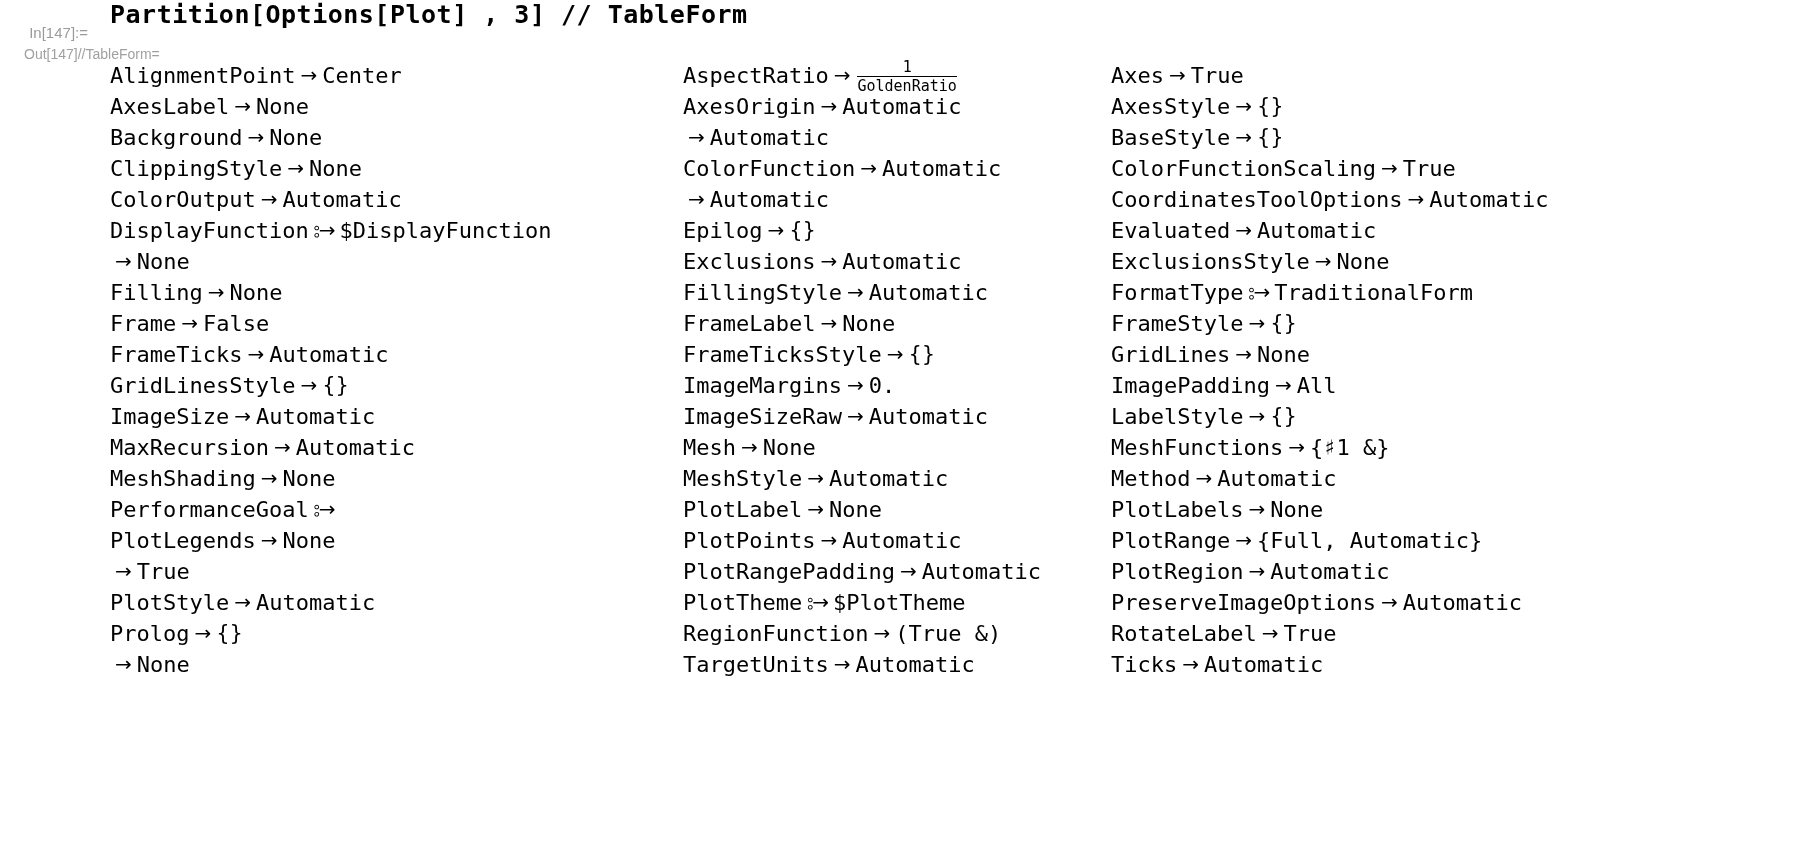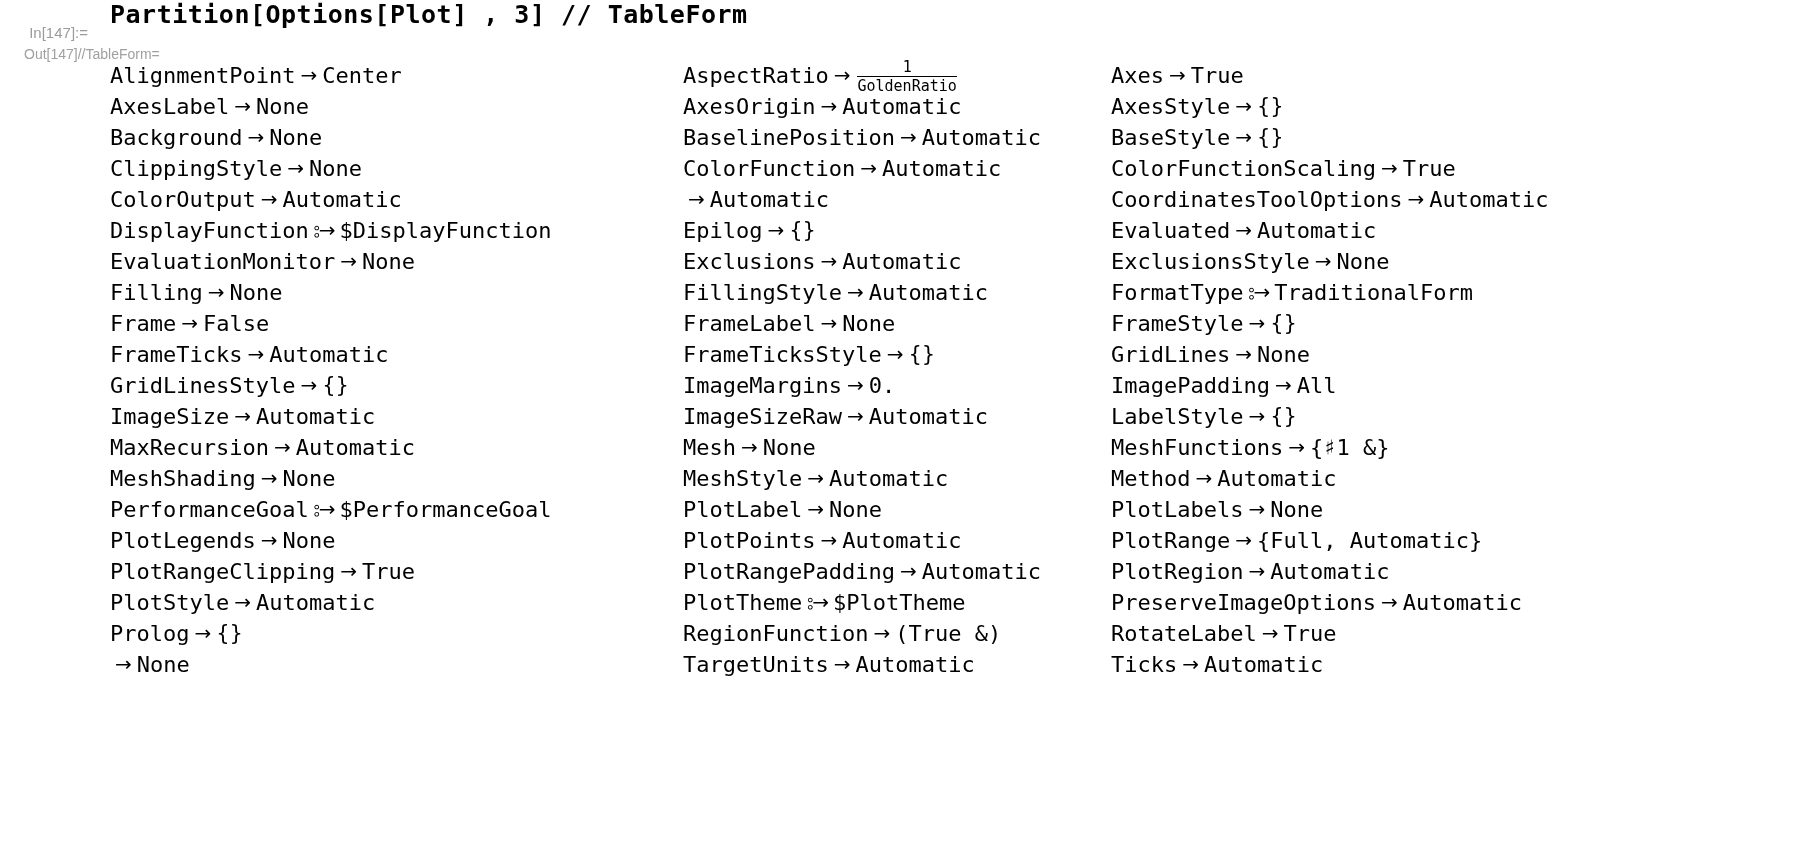--- a/index.html
+++ b/index.html
@@ -170,21 +170,20 @@
         <span class="opt">AxesStyle</span>
         <span class="arrow">→</span>
         <span class="opt brace">{}</span>
       </div>
       <div class="cell">
         <span class="opt">Background</span>
         <span class="arrow">→</span>
         <span class="opt">None</span>
       </div>
       <div class="cell">
-        <span class="opt">BaselinePosition</span>
         <span class="arrow">→</span>
         <span class="opt">Automatic</span>
       </div>
       <div class="cell">
         <span class="opt">BaseStyle</span>
         <span class="arrow">→</span>
         <span class="opt brace">{}</span>
       </div>
       <div class="cell">
         <span class="opt">ClippingStyle</span>
@@ -224,21 +223,20 @@
         <span class="opt">Epilog</span>
         <span class="arrow">→</span>
         <span class="opt brace">{}</span>
       </div>
       <div class="cell">
         <span class="opt">Evaluated</span>
         <span class="arrow">→</span>
         <span class="opt">Automatic</span>
       </div>
       <div class="cell">
-        <span class="opt">EvaluationMonitor</span>
         <span class="arrow">→</span>
         <span class="opt">None</span>
       </div>
       <div class="cell">
         <span class="opt">Exclusions</span>
         <span class="arrow">→</span>
         <span class="opt">Automatic</span>
       </div>
       <div class="cell">
         <span class="opt">ExclusionsStyle</span>
@@ -346,21 +344,20 @@
         <span class="opt">Automatic</span>
       </div>
       <div class="cell">
         <span class="opt">Method</span>
         <span class="arrow">→</span>
         <span class="opt">Automatic</span>
       </div>
       <div class="cell">
         <span class="opt">PerformanceGoal</span>
         <span class="arrow-delayed">⦂→</span>
-        <span class="opt">$PerformanceGoal</span>
       </div>
       <div class="cell">
         <span class="opt">PlotLabel</span>
         <span class="arrow">→</span>
         <span class="opt">None</span>
       </div>
       <div class="cell">
         <span class="opt">PlotLabels</span>
         <span class="arrow">→</span>
         <span class="opt">None</span>
@@ -374,21 +371,20 @@
         <span class="opt">PlotPoints</span>
         <span class="arrow">→</span>
         <span class="opt">Automatic</span>
       </div>
       <div class="cell">
         <span class="opt">PlotRange</span>
         <span class="arrow">→</span>
         <span class="opt">{Full, Automatic}</span>
       </div>
       <div class="cell">
-        <span class="opt">PlotRangeClipping</span>
         <span class="arrow">→</span>
         <span class="opt">True</span>
       </div>
       <div class="cell">
         <span class="opt">PlotRangePadding</span>
         <span class="arrow">→</span>
         <span class="opt">Automatic</span>
       </div>
       <div class="cell">
         <span class="opt">PlotRegion</span>

